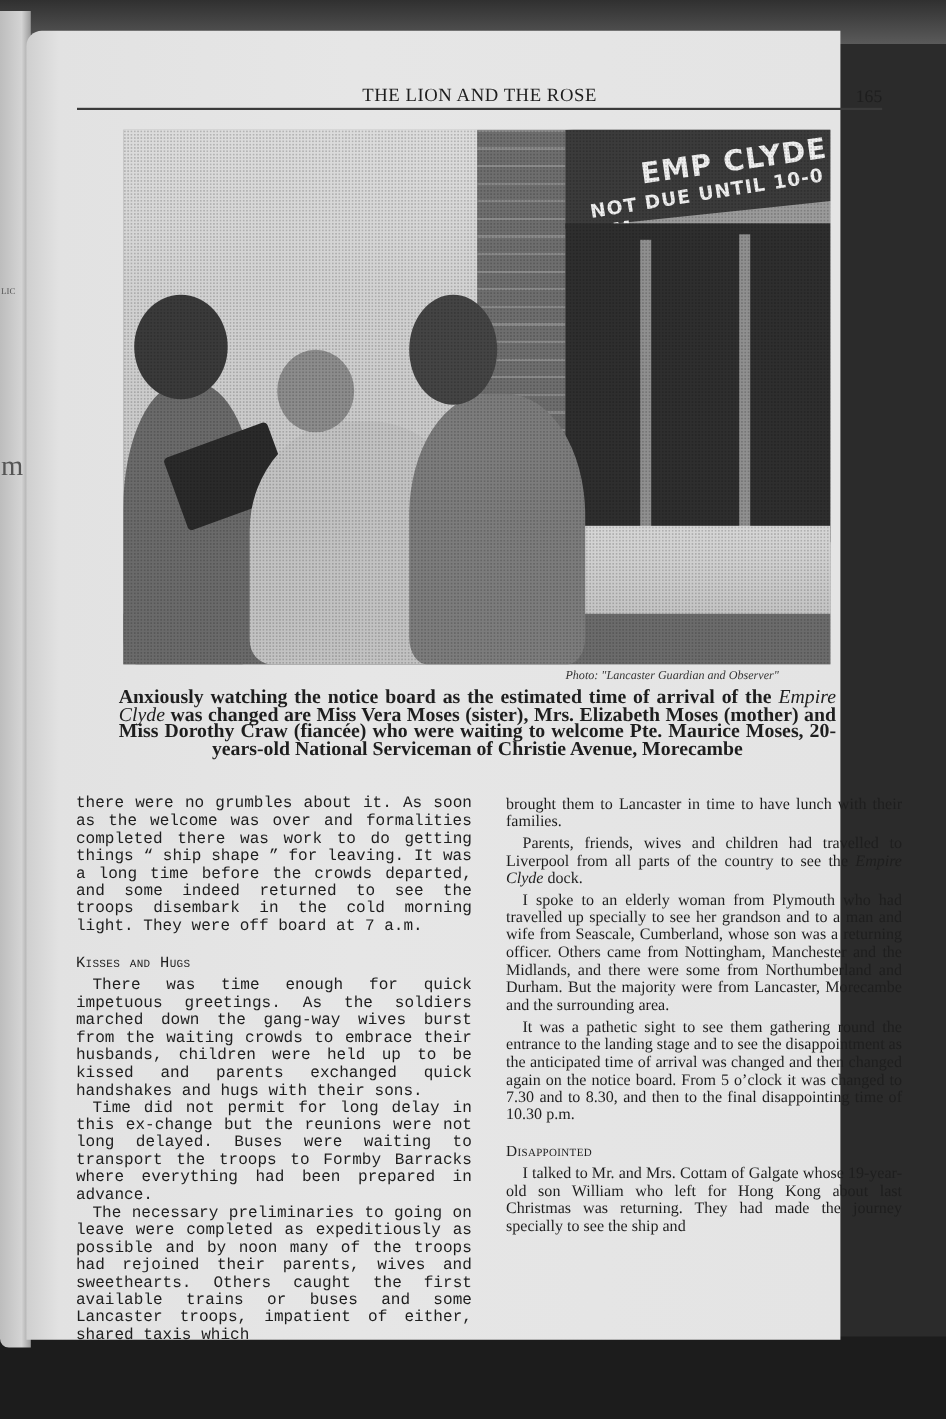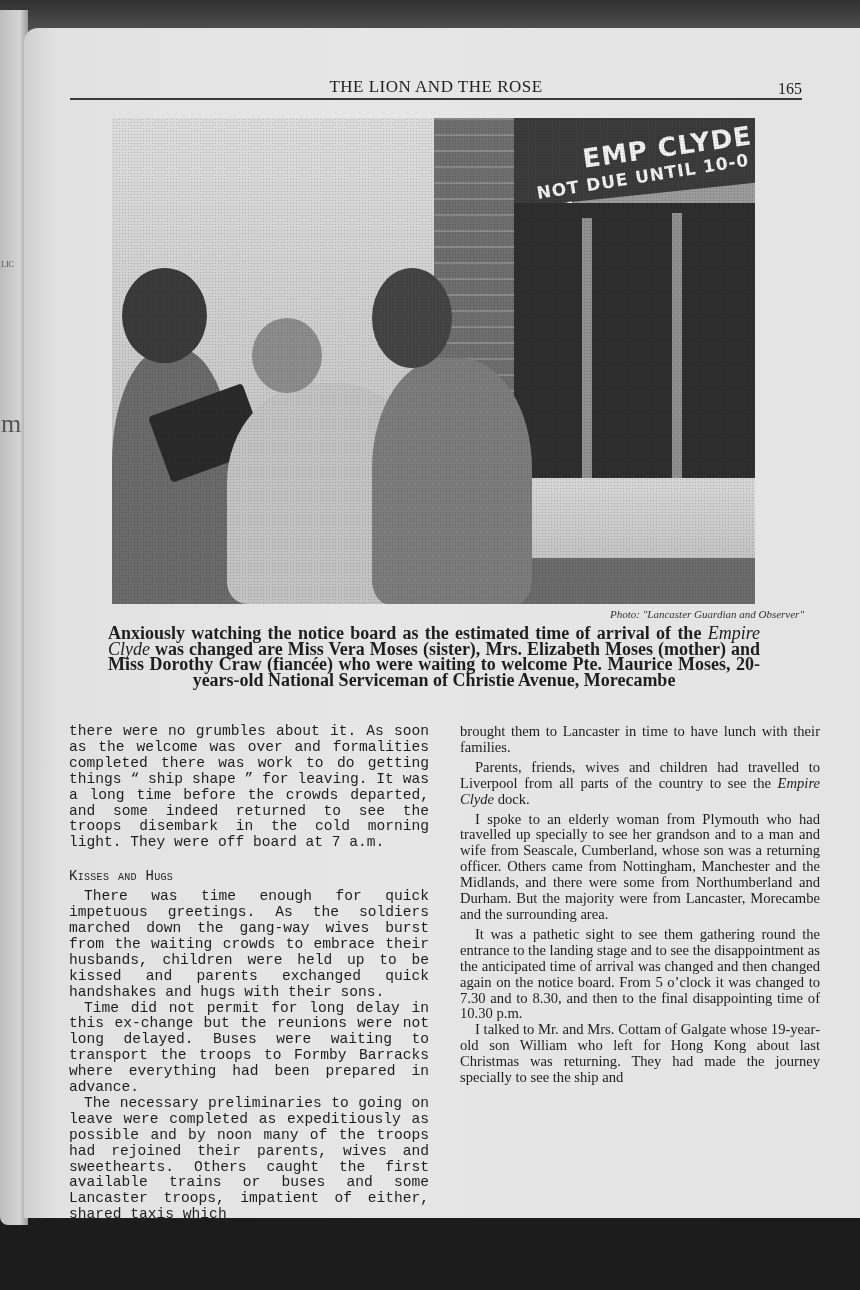--- a/index.html
+++ b/index.html
@@ -21,21 +21,21 @@
       position: absolute; left: 0; top: 10px; width: 28px; height: 1215px;
       background: linear-gradient(90deg, #bdbdbd, #d4d4d4 70%, #9a9a9a);
       border-radius: 0 0 0 8px;
       overflow: hidden;
     }
     .prev-page .frag {
       position: absolute; left: 1px; font-size: 8px; color: #555;
       line-height: 10px; width: 24px; overflow: hidden; white-space: nowrap;
     }
     .page {
-      position: absolute; left: 24px; top: 28px; width: 836px; height: 1190px;
+      position: absolute; left: 24px; top: 28px; width: 740px; height: 1190px;
       background: linear-gradient(90deg, #cfcfcf 0%, #e2e2e2 4%, #e6e6e6 40%, #e4e4e4 100%);
       border-radius: 14px 0 0 0;
       color: #1e1e1e;
     }
     .running-head {
       position: absolute; left: 46px; top: 48px; width: 732px;
       border-bottom: 2px solid #3a3a3a; height: 22px;
     }
     .running-title {
       position: absolute; left: 0; right: 0; top: 1px; text-align: center;
@@ -136,15 +136,16 @@
     <p class="ind">There was time enough for quick impetuous greetings.  As the soldiers marched down the gang-way wives burst from the waiting crowds to embrace their husbands, children were held up to be kissed and parents exchanged quick handshakes and hugs with their sons.</p>
     <p class="ind">Time did not permit for long delay in this ex-change but the reunions were not long delayed. Buses were waiting to transport the troops to Formby Barracks where everything had been prepared in advance.</p>
     <p class="ind">The necessary preliminaries to going on leave were completed as expeditiously as possible and by noon many of the troops had rejoined their parents, wives and sweethearts.  Others caught the first available trains or buses and some Lancaster troops, impatient of either, shared taxis which</p>
   </div>
 
   <div class="column col-right">
     <p>brought them to Lancaster in time to have lunch with their families.</p>
     <p class="ind gap"><span>Parents, friends, wives and children had travelled to Liverpool from all parts of the country to see the </span><i>Empire Clyde</i><span> dock.</span></p>
     <p class="ind gap">I spoke to an elderly woman from Plymouth who had travelled up specially to see her grandson and to a man and wife from Seascale, Cumberland, whose son was a returning officer.  Others came from Nottingham, Manchester and the Midlands, and there were some from Northumberland and Durham.  But the majority were from Lancaster, Morecambe and the surrounding area.</p>
     <p class="ind gap">It was a pathetic sight to see them gathering round the entrance to the landing stage and to see the disappointment as the anticipated time of arrival was changed and then changed again on the notice board.  From 5 o’clock it was changed to 7.30 and to 8.30, and then to the final disappointing time of 10.30 p.m.</p>
+    <div class="subhead">Disappointed</div>
     <p class="ind">I talked to Mr. and Mrs. Cottam of Galgate whose 19-year-old son William who left for Hong Kong about last Christmas was returning.  They had made the journey specially to see the ship and</p>
   </div>
 </div>
 
 </body></html>

